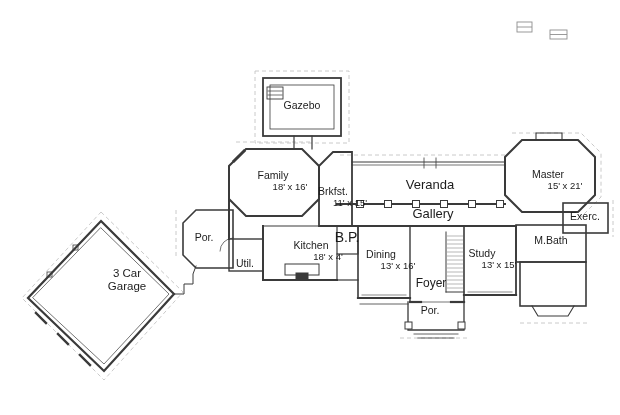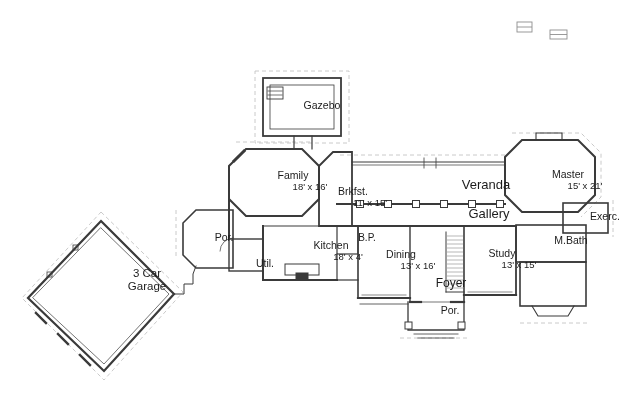--- a/index.html
+++ b/index.html
@@ -4,27 +4,27 @@
 <style>
   html,body{margin:0;padding:0;background:#fff;}
   .stage{
     position:relative;width:620px;height:415px;background:#fff;overflow:hidden;
     font-family:"Liberation Sans","DejaVu Sans",sans-serif;
   }
   .stage svg{position:absolute;left:0;top:0;}
   .lbl{
     position:absolute;transform:translate(-50%,-50%);
     text-align:center;white-space:nowrap;color:#1c1c1c;
-    font-size:10.5px;line-height:1.12;padding-left:40px;
+    font-size:10.5px;line-height:1.12;
   }
   .lbl span{display:block;}
   .dims{font-size:9.5px;margin-left:34px;}
-  .lg{font-size:13px;margin-left:36px;}
+  .lg{font-size:13px;}
   .md{font-size:12px;text-align:right;}
-  .sm{font-size:10px;}
+  .sm{font-size:14px;}
   .gar{font-size:11.5px;margin-left:32px;}
 </style>
 </head>
 <body>
 
 <div class="stage">
 
   <svg width="620" height="415" viewBox="0 0 620 415">
 
     <g fill="none" stroke="#c4c4c4" stroke-width="0.9" stroke-dasharray="4 3">

